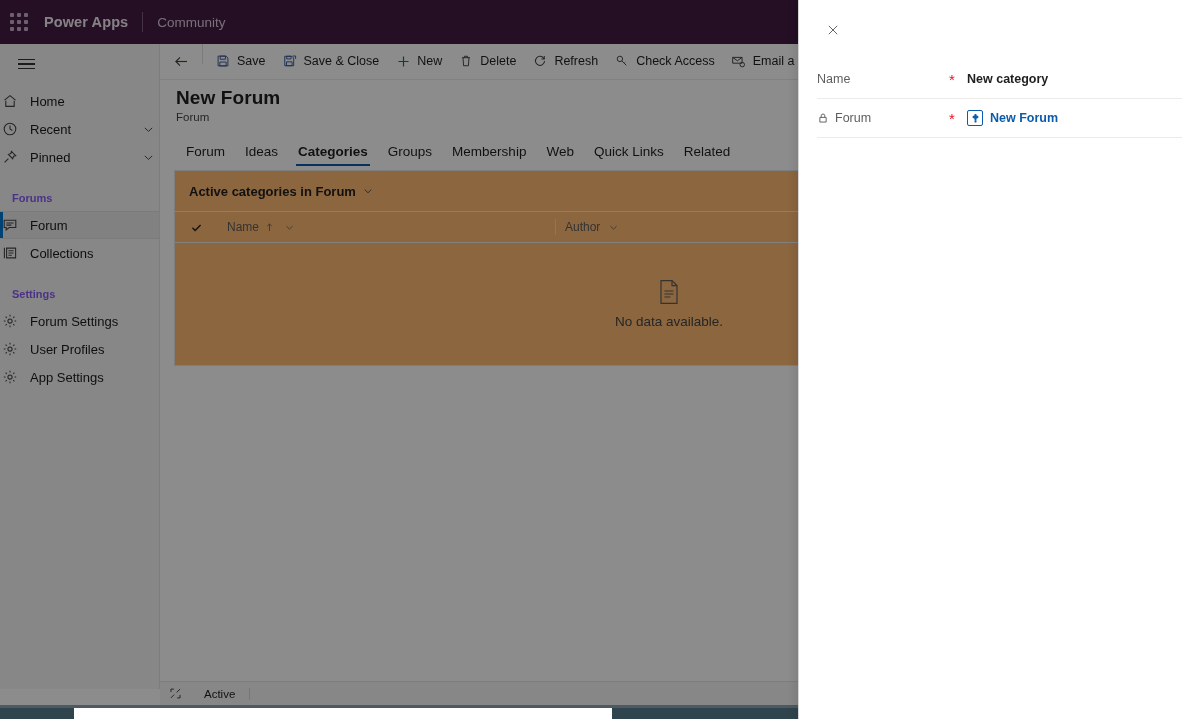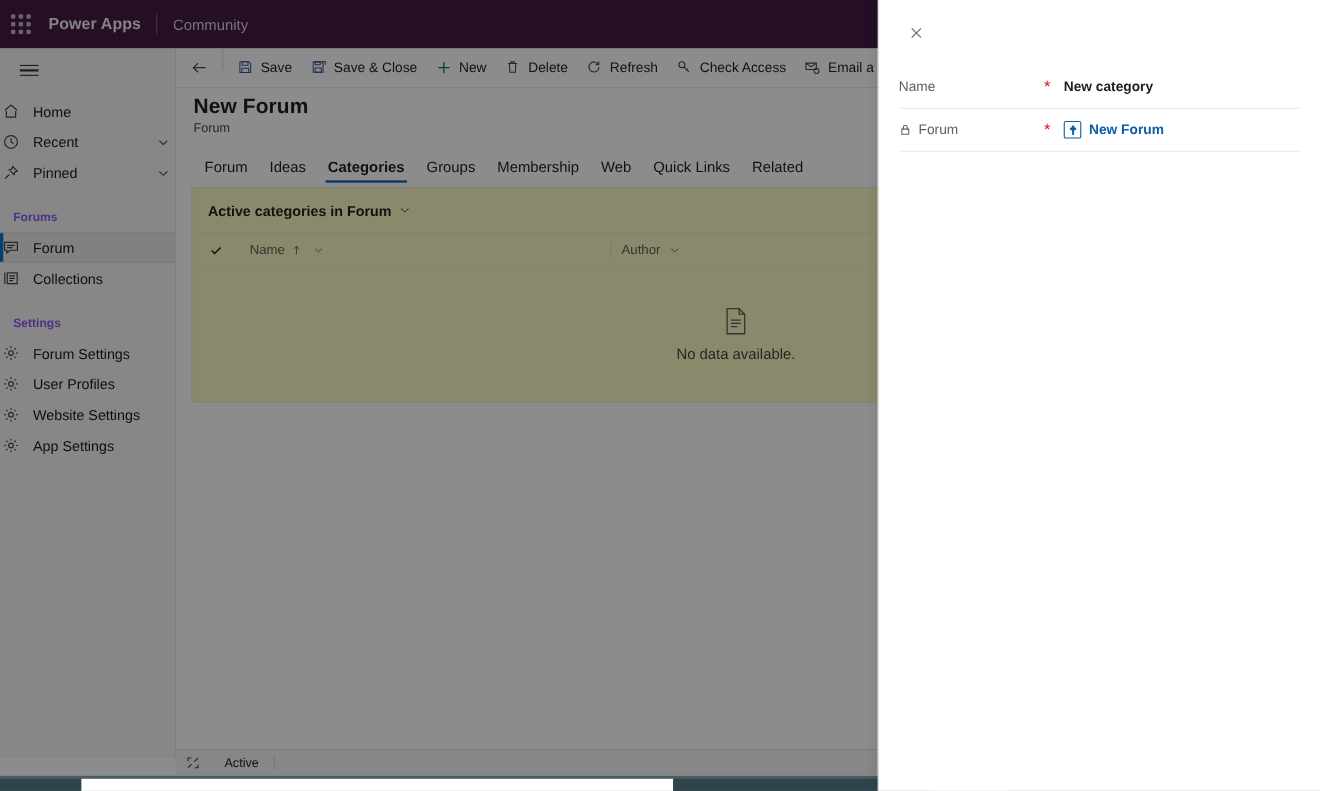--- a/index.html
+++ b/index.html
@@ -60,21 +60,21 @@
   
   .formhead { position: absolute; left: 160px; top: 80px; right: 0; background: #fff; }
   .rec-title { font-size: 19px; font-weight: 600; color: #201f1e; padding: 7px 0 0 16px; letter-spacing: .1px; }
   .rec-sub { font-size: 11.5px; color: #484644; padding: 2px 0 0 16px; }
   .tabs { display: flex; align-items: flex-end; height: 34px; padding-left: 16px; margin-top: 9px; gap: 0; }
   .tab { font-size: 13.5px; color: #201f1e; padding: 0 10px 7px 10px; cursor: pointer; position: relative; }
   .tab.active { font-weight: 600; }
   .tab.active::after { content:""; position: absolute; left: 8px; right: 8px; bottom: 0; height: 2px; background: #0b5cab; }
 
   
-  .grid-wrap { position: absolute; left: 174px; top: 170px; width: 990px; background: #fef9c3;
+  .grid-wrap { position: absolute; left: 174px; top: 170px; width: 990px; background: #fdba74;
     border: 1px solid #e6e6e6; }
   .grid-viewbar { height: 40px; display: flex; align-items: center; padding-left: 14px; gap: 6px; }
   .grid-viewname { font-size: 13px; color: #201f1e; font-weight: 600; }
   .grid-header { height: 32px; display: flex; align-items: center; border-top: 1px solid #edebe9;
     border-bottom: 1px solid #edebe9; font-size: 12px; color: #605e5c; }
   .gh-check { width: 42px; display: flex; align-items: center; justify-content: center; color: #201f1e; }
   .gh-col { display: flex; align-items: center; gap: 5px; padding-left: 10px; position: relative; height: 100%; }
   .gh-col + .gh-col::before { content:""; position:absolute; left: 0; top: 7px; bottom: 7px; width: 1px; background: #e1dfdd; }
   .gh-col.name { width: 338px; }
   .gh-col.author { width: 240px; }
@@ -234,29 +234,20 @@
       <div class="nav-item">
         <span class="nav-ico">
           <svg width="16" height="16" viewBox="0 0 16 16" fill="none" stroke="currentColor" stroke-width="1.05">
             <circle cx="8" cy="8" r="2.1"></circle>
             <path d="M8 1.8v1.7M8 12.5v1.7M14.2 8h-1.7M3.5 8H1.8M12.4 3.6l-1.2 1.2M4.8 11.2l-1.2 1.2M12.4 12.4l-1.2-1.2M4.8 4.8 3.6 3.6"></path>
           </svg>
         </span>
         <span class="nav-label">User Profiles</span>
       </div>
 
-      <div class="nav-item">
-        <span class="nav-ico">
-          <svg width="16" height="16" viewBox="0 0 16 16" fill="none" stroke="currentColor" stroke-width="1.05">
-            <circle cx="8" cy="8" r="2.1"></circle>
-            <path d="M8 1.8v1.7M8 12.5v1.7M14.2 8h-1.7M3.5 8H1.8M12.4 3.6l-1.2 1.2M4.8 11.2l-1.2 1.2M12.4 12.4l-1.2-1.2M4.8 4.8 3.6 3.6"></path>
-          </svg>
-        </span>
-        <span class="nav-label">Website Settings</span>
-      </div>
 
       <div class="nav-item">
         <span class="nav-ico">
           <svg width="16" height="16" viewBox="0 0 16 16" fill="none" stroke="currentColor" stroke-width="1.05">
             <circle cx="8" cy="8" r="2.1"></circle>
             <path d="M8 1.8v1.7M8 12.5v1.7M14.2 8h-1.7M3.5 8H1.8M12.4 3.6l-1.2 1.2M4.8 11.2l-1.2 1.2M12.4 12.4l-1.2-1.2M4.8 4.8 3.6 3.6"></path>
           </svg>
         </span>
         <span class="nav-label">App Settings</span>
       </div>

